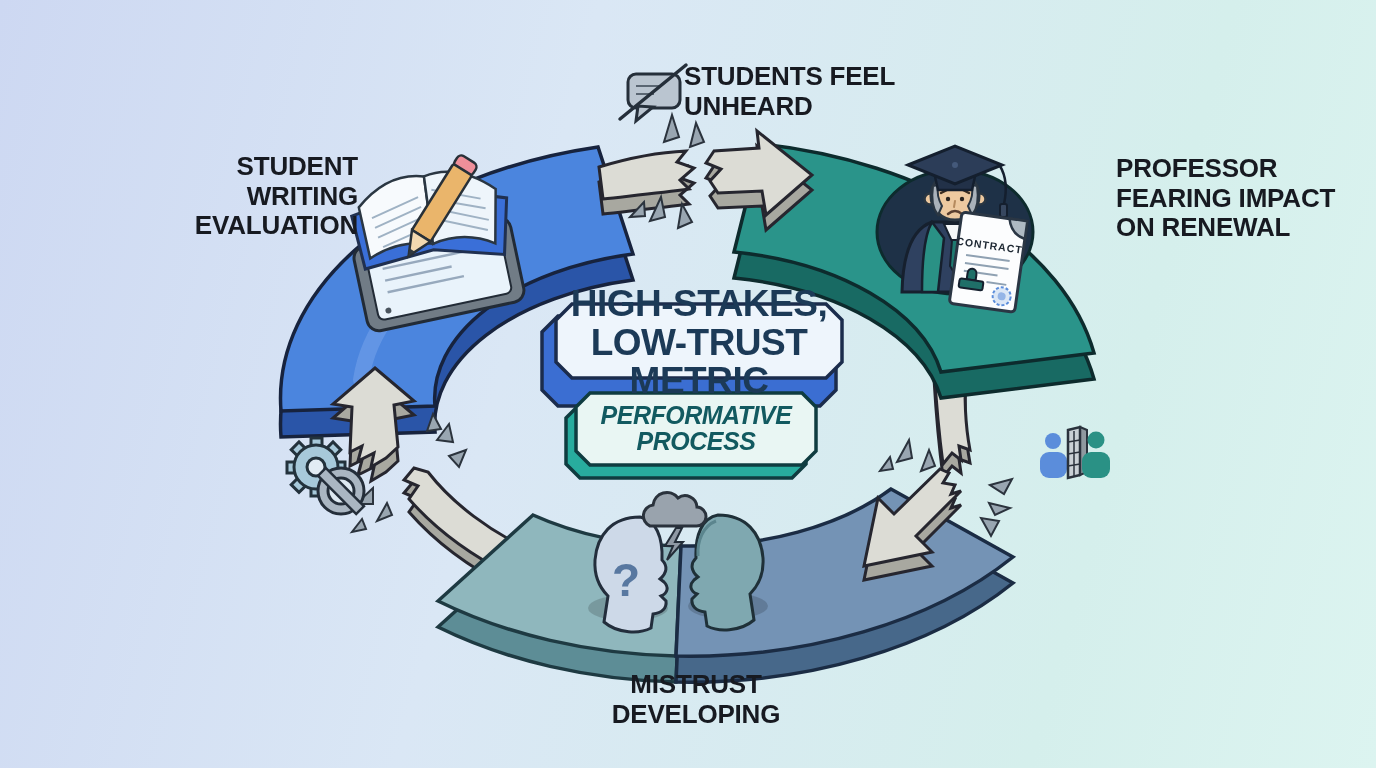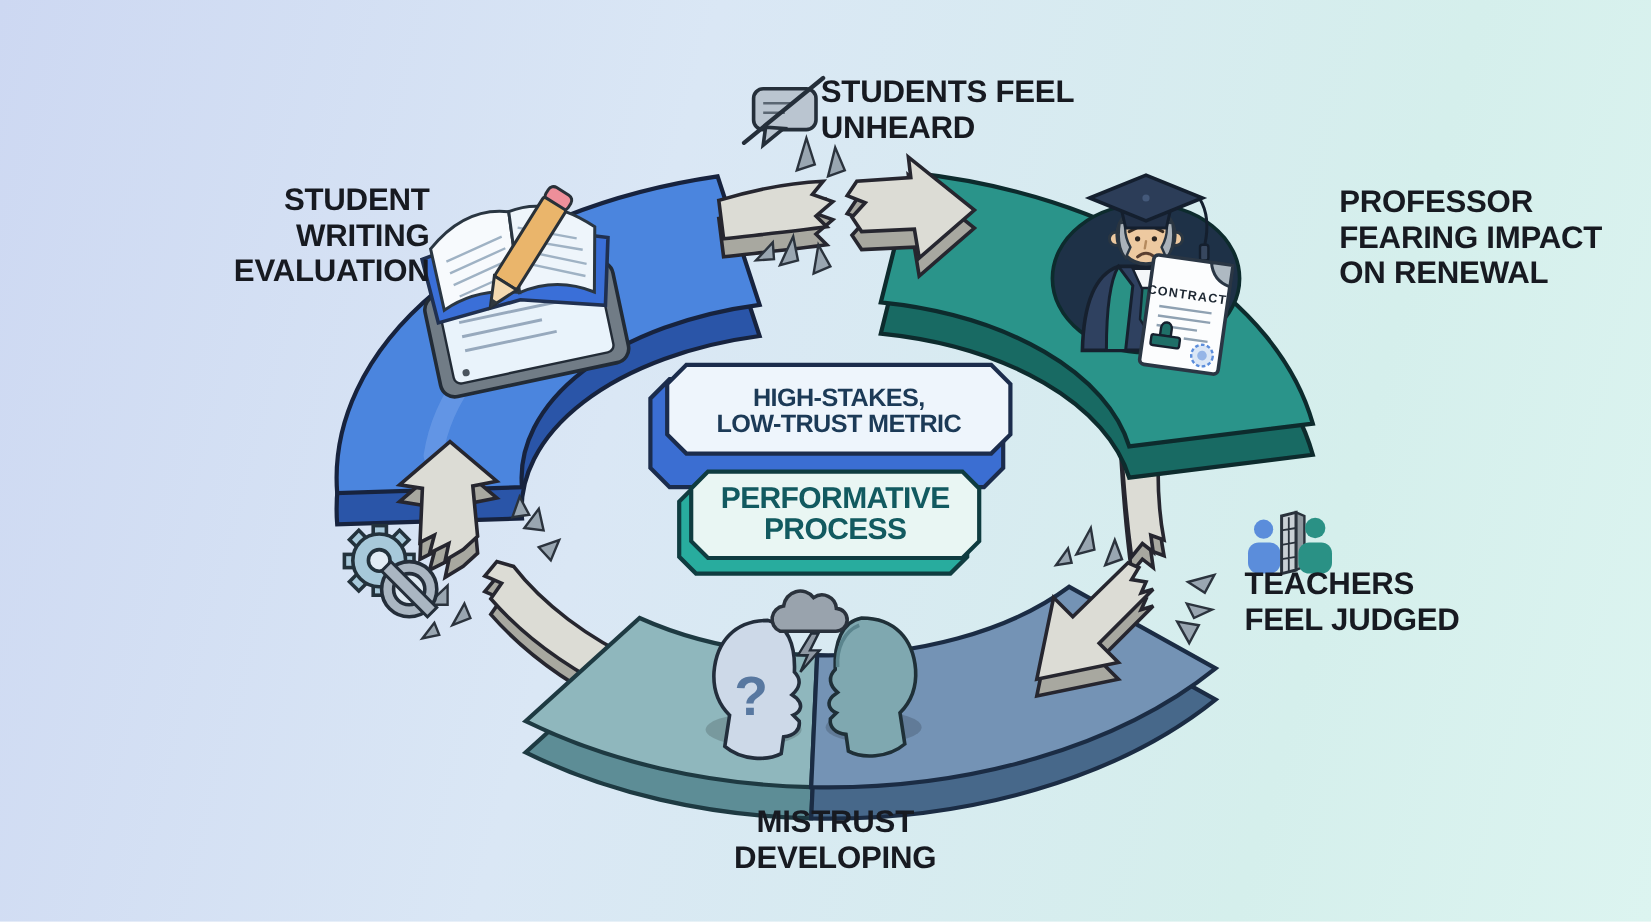--- a/index.html
+++ b/index.html
@@ -12,24 +12,24 @@
   .lbl.right{text-align:right;}
   .lbl.center{text-align:center;}
   #lbl-student-writing{left:128px;top:152px;width:230px;}
   #lbl-students-unheard{left:684px;top:62px;width:220px;}
   #lbl-professor{left:1076px;top:154px;width:230px;margin-left:40px;}
   #lbl-teachers{left:1037px;top:472px;width:220px;}
   #lbl-mistrust{left:566px;top:670px;width:260px;}
   #lbl-no-improvement{left:121px;top:507px;width:240px;}
   .box-label{position:absolute;display:flex;align-items:center;justify-content:center;
              text-align:center;white-space:pre-line;font-weight:700;}
-  #box1lbl{left:556px;top:308px;width:286px;height:70px;font-size:21px;line-height:1.05;
+  #box1lbl{left:556px;top:308px;width:286px;height:70px;font-size:37px;line-height:1.05;
            color:#1c3a57;letter-spacing:-0.5px;}
   #box2lbl{left:576px;top:397px;width:240px;height:62px;font-size:25px;line-height:1.06;
-           color:#125a60;letter-spacing:-0.5px;}
+           color:#125a60;letter-spacing:-0.5px;font-style:italic;}
 </style>
 </head>
 <body>
 
 <div class="stage">
 
 <svg class="scene" width="1376" height="768" viewBox="0 0 1376 768">
   <defs>
     <path id="arcBlue" d="M 598 147 A 410 258 0 0 0 281 411 L 435 406 A 255 148 0 0 1 633 254 Z"></path>
     <path id="arcTeal" d="M 761 144 A 410 258 0 0 1 1094 353 L 941 372 A 255 148 0 0 0 734 252 Z"></path>
@@ -236,22 +236,20 @@
   </g>
 </svg>
 
 <div class="lbl right" id="lbl-student-writing">STUDENT WRITING
 EVALUATION</div>
 <div class="lbl" id="lbl-students-unheard">STUDENTS FEEL
 UNHEARD</div>
 <div class="lbl" id="lbl-professor">PROFESSOR
 FEARING IMPACT
 ON RENEWAL</div>
-<div class="lbl" id="lbl-teachers">TEACHERS
-FEEL JUDGED</div>
 <div class="lbl center" id="lbl-mistrust">MISTRUST
 DEVELOPING</div>
 
 <div class="box-label" id="box1lbl">HIGH-STAKES,
 LOW-TRUST METRIC</div>
 <div class="box-label" id="box2lbl">PERFORMATIVE
 PROCESS</div>
 
 </div>
 

